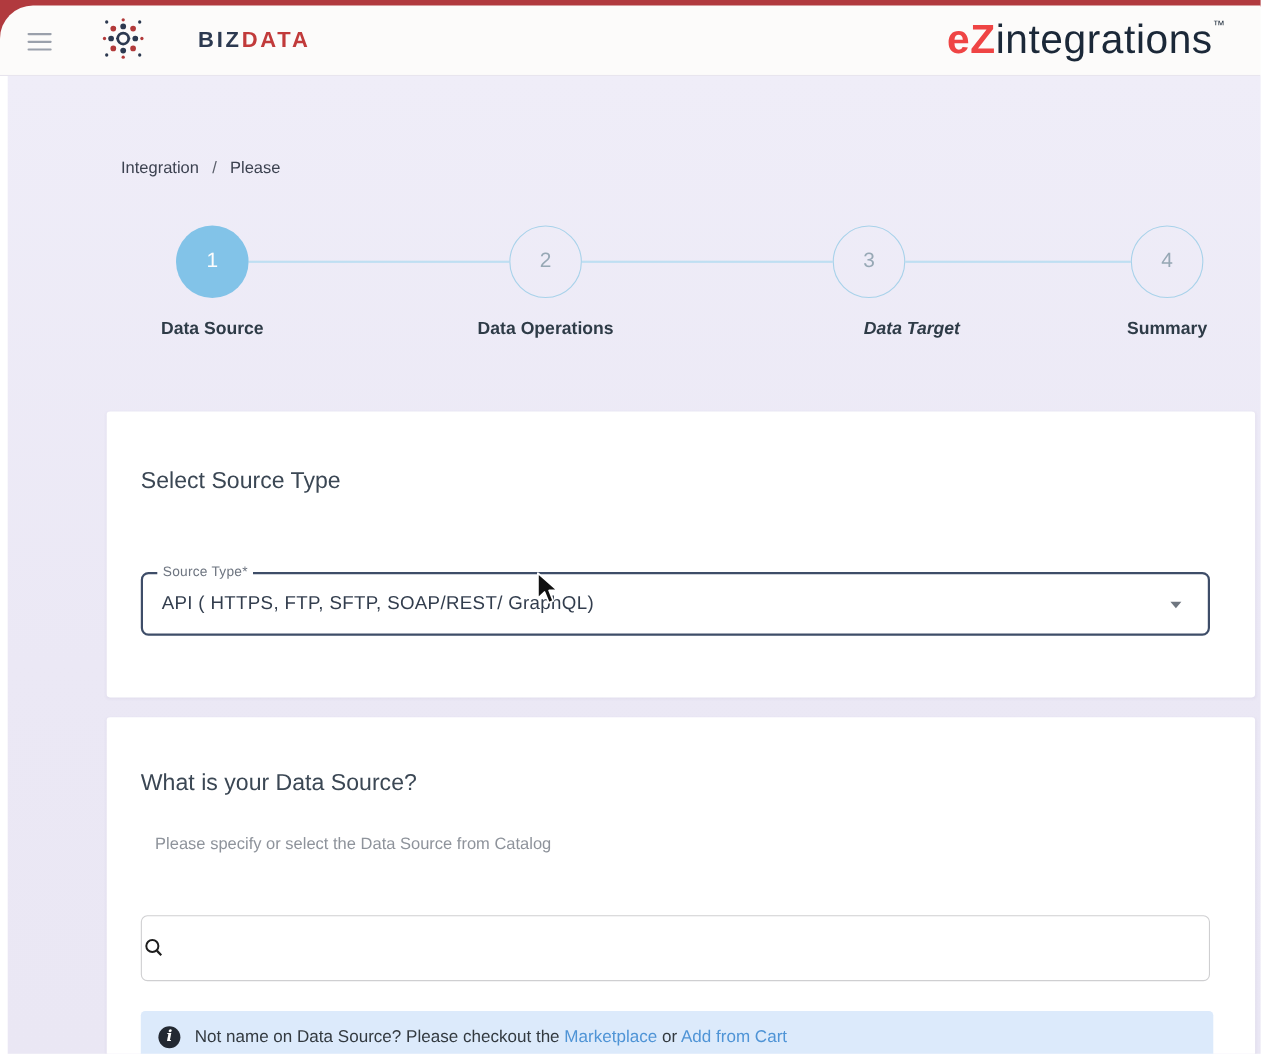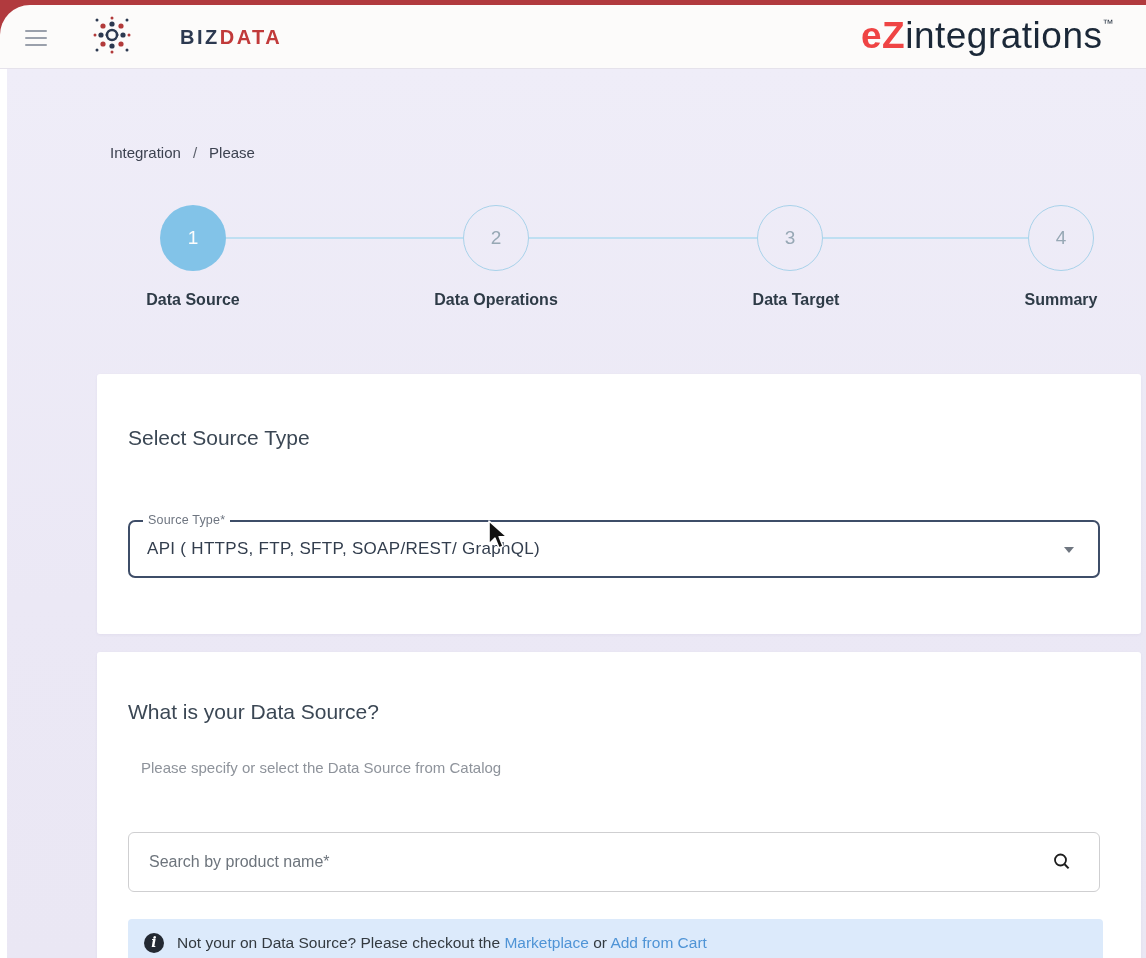--- a/index.html
+++ b/index.html
@@ -183,51 +183,50 @@
     <div class="step-line" style="left:522px; width:228px;"></div>
     <div class="step-line" style="left:816px; width:205px;"></div>
 
     <div class="step-circle active" style="left:153px;">1</div>
     <div class="step-circle inactive" style="left:456px;">2</div>
     <div class="step-circle inactive" style="left:750px;">3</div>
     <div class="step-circle inactive" style="left:1021px;">4</div>
 
     <div class="step-label" style="left:86px;">Data Source</div>
     <div class="step-label" style="left:389px;">Data Operations</div>
-    <div class="step-label" style="left:689px;">Data Target</div>
+    <div class="step-label" style="left:722px;font-style:italic;">Data Target</div>
     <div class="step-label" style="left:954px;">Summary</div>
   </div>
 
   <div class="card card1">
     <div class="card-title">Select Source Type</div>
 
     <div class="select-field">
       <span class="float-label">Source Type*</span>
       <span class="value">API ( HTTPS, FTP, SFTP, SOAP/REST/ GraphQL)</span>
       <span class="arrow"></span>
     </div>
   </div>
 
   <div class="card card2">
     <div class="card-title">What is your Data Source?</div>
     <div class="card-subtitle">Please specify or select the Data Source from Catalog</div>
 
     <div class="search-box">
-      <input type="text" placeholder="Search by product name*" style="">
       <button class="search-icon-btn">
         <svg width="22" height="22" viewBox="0 0 22 22">
           <circle cx="9.5" cy="9" r="5.5" fill="none" stroke="#1d1d1d" stroke-width="1.8"></circle>
           <line x1="13.6" y1="13.2" x2="17.6" y2="17.4" stroke="#1d1d1d" stroke-width="2"></line>
         </svg>
       </button>
     </div>
 
     <div class="banner">
       <span class="info-icon">i</span>
-      <span><span>Not your on Data Source? Please checkout the </span><a href="#">Marketplace</a><span> or </span><a href="#">Add from Cart</a></span>
+      <span><span>Not name on Data Source? Please checkout the </span><a href="#">Marketplace</a><span> or </span><a href="#">Add from Cart</a></span>
     </div>
   </div>
 
 </div>
 
 <div class="cursor">
   <svg width="30" height="32" viewBox="0 0 30 32">
     <polygon points="3,1 3,24 9,18.2 13,28 17,26.2 13.2,16.8 21,16.8" fill="#111111" stroke="#ffffff" stroke-width="1.6" stroke-linejoin="round"></polygon>
   </svg>
 </div>

